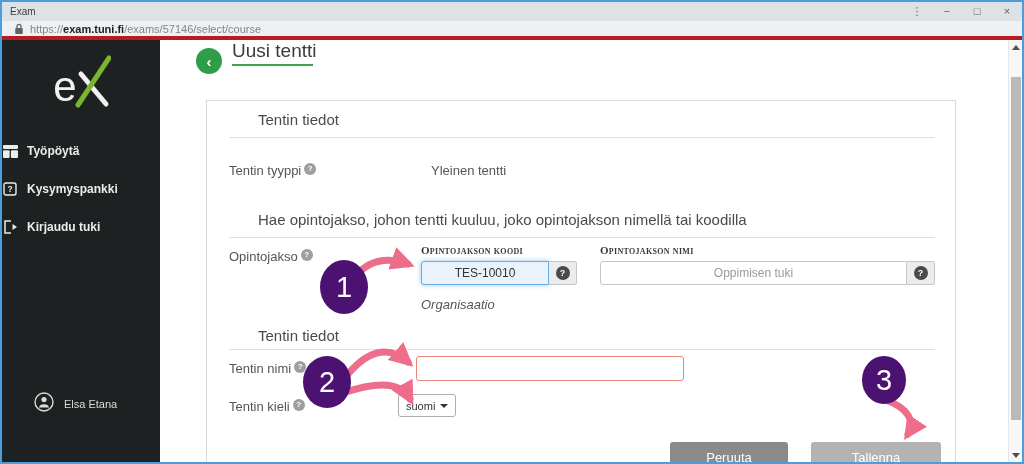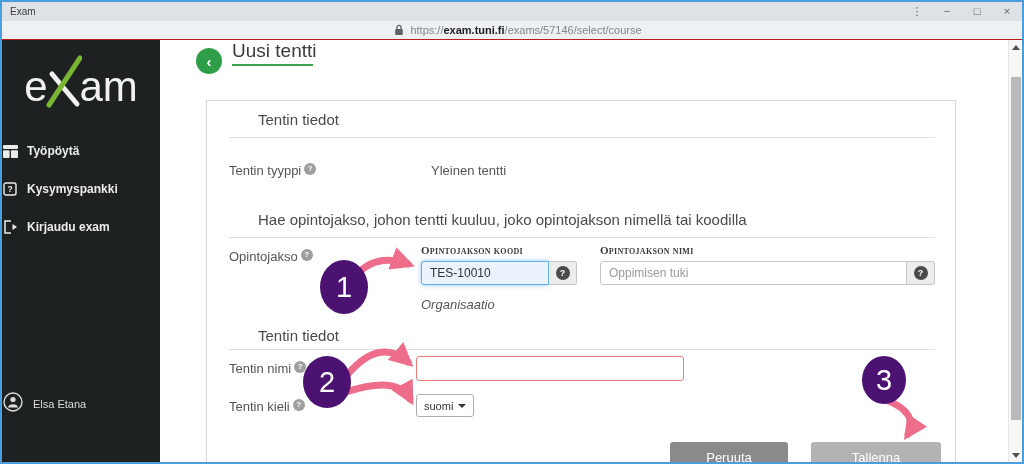--- a/index.html
+++ b/index.html
@@ -14,39 +14,39 @@
   
   .titlebar {
     height:19px; background:#dee1e6; display:flex; align-items:center;
     font-size:10px; color:#3c4043;
   }
   .titlebar .title { margin-left:8px; }
   .titlebar .controls { margin-left:auto; display:flex; align-items:center; }
   .ctl { width:30px; text-align:center; color:#5f6368; font-size:11px; line-height:19px; cursor:default; }
   .ctl.menu { font-size:11px; letter-spacing:0; }
   .urlbar {
-    height:19px; background:#eef1f3; border-bottom:1px solid #b91c1c;
-    display:flex; align-items:center; font-size:11px; color:#80868b;justify-content:center;
+    height:19px; background:#eef1f3; border-bottom:4px solid #b91c1c;
+    display:flex; align-items:center; font-size:11px; color:#80868b;
   }
   .urlbar .lock { margin-left:12px; margin-right:6px; display:flex; }
   .url-host { color:#202124; font-weight:bold; }
 
   
   .app { position:relative; height:422px; background:#fff; }
 
   
   .sidebar { position:absolute; left:0; top:0; bottom:0; width:158px; background:#1e2121; }
   .logo { position:absolute; top:14px; left:0; width:158px; display:flex; justify-content:center; align-items:flex-end; }
   .logo .lt { color:#f1f1f1; font-size:42px; line-height:46px; font-weight:400; }
   .logo svg { margin:0 -2px; }
   .nav { position:absolute; top:98px; left:0; width:158px; }
   .nav-item { display:flex; align-items:center; height:26px; margin-bottom:12px; cursor:pointer; }
   .nav-item .nicon { width:16px; display:flex; justify-content:center; margin-right:9px; }
   .nav-item .nlabel { color:#ececec; font-size:12px; font-weight:bold; }
-  .user-row { position:absolute; top:352px; left:0; width:158px; display:flex; align-items:center; padding-left:1px; }
+  .user-row { position:absolute; top:352px; left:0; width:158px; display:flex; align-items:center; padding-left:32px; }
   .user-row .uname { color:#dcdcdc; font-size:11px; margin-left:10px; }
   .langbar { position:absolute; bottom:0; left:0; width:158px; height:26px; background:#2e9e48;
     display:flex; align-items:center; justify-content:space-evenly; padding:0 6px; }
   .lang { color:#fff; font-size:11px; font-weight:bold; cursor:pointer; }
 
   
   .main { position:absolute; left:158px; right:0; top:0; bottom:0; background:#fff; overflow:hidden; }
   .back-btn { position:absolute; left:36px; top:8px; width:26px; height:26px; border-radius:50%;
     background:#2e9e48; color:#fff; display:flex; align-items:center; justify-content:center;
     font-size:15px; font-weight:bold; cursor:pointer; }
@@ -59,21 +59,21 @@
   .chr { position:absolute; left:22px; right:20px; height:1px; background:#e0e0e0; }
   .flabel { position:absolute; font-size:13px; color:#555; }
   .fvalue { position:absolute; font-size:13px; color:#555; }
   .help { display:inline-block; width:12px; height:12px; border-radius:50%; background:#9e9e9e;
     color:#fff; font-size:8px; font-weight:bold; text-align:center; line-height:12px;
     position:relative; top:-4px; margin-left:3px; }
   .caps-label { position:absolute; font-family:"Liberation Serif", serif; font-variant:small-caps;
     font-weight:bold; font-size:11px; color:#3a3a3a; letter-spacing:.3px; }
   .igroup { position:absolute; display:flex; }
   .igroup input { height:24px; border:1px solid #c6c6c6; border-radius:3px 0 0 3px;
-    padding:0 8px; font-size:12px; color:#333; font-family:"Liberation Sans", sans-serif; outline:none; }
+    padding:0 8px; font-size:12px; color:#333; font-family:"Liberation Sans", sans-serif; outline:none;text-align:center; }
   .igroup input.focused { border-color:#66afe9; background:#eaf2fb; box-shadow:0 0 5px rgba(102,175,233,.7); }
   .igroup input::placeholder { color:#9a9a9a; }
   .addon { width:28px; height:24px; background:#ececec; border:1px solid #c6c6c6; border-left:none;
     border-radius:0 3px 3px 0; display:flex; align-items:center; justify-content:center; cursor:pointer; }
   .addon .qball { width:14px; height:14px; border-radius:50%; background:#4a4a4a; color:#fff;
     font-size:9px; font-weight:bold; text-align:center; line-height:14px; }
   .input-error { position:absolute; height:25px; border:1px solid #e8837a; border-radius:3px; background:#fff; }
   .dropdown { position:absolute; height:23px; background:#fff; border:1px solid #adadad; border-radius:3px;
     display:flex; align-items:center; padding:0 7px; font-size:11px; color:#333; cursor:pointer; }
   .dd-caret { width:0; height:0; border-left:4px solid transparent; border-right:4px solid transparent;
@@ -125,21 +125,20 @@
 
   <div class="app">
 
     <div class="sidebar">
       <div class="logo">
         <span class="lt">e</span>
         <svg width="36" height="56" viewBox="0 0 36 56">
           <line x1="6" y1="20" x2="31" y2="50" stroke="#f1f1f1" stroke-width="5" stroke-linecap="round"></line>
           <line x1="3" y1="51" x2="34" y2="4" stroke="#79b530" stroke-width="5" stroke-linecap="round"></line>
         </svg>
-        <span class="lt">am</span>
       </div>
 
       <div class="nav">
         <div class="nav-item">
           <span class="nicon">
             <svg width="15" height="13" viewBox="0 0 15 13">
                 <rect x="0" y="0" width="15" height="4" rx="1" fill="#ececec"></rect>
                 <rect x="0" y="5.3" width="6.6" height="7.7" rx="1" fill="#ececec"></rect>
                 <rect x="7.9" y="5.3" width="7.1" height="7.7" rx="1" fill="#ececec"></rect>
               </svg>
@@ -155,21 +154,21 @@
           </span>
           <span class="nlabel">Kysymyspankki</span>
         </div>
         <div class="nav-item">
           <span class="nicon">
             <svg width="15" height="14" viewBox="0 0 15 14">
                 <path d="M8 1 H2 V13 H8" fill="none" stroke="#ececec" stroke-width="1.5"></path>
                 <path d="M9.5 4 L14 7 L9.5 10 z" fill="#ececec"></path>
               </svg>
           </span>
-          <span class="nlabel">Kirjaudu exam</span>
+          <span class="nlabel">Kirjaudu tuki</span>
         </div>
       </div>
 
       <div class="user-row">
         <span>
           <svg width="20" height="20" viewBox="0 0 20 20">
               <circle cx="10" cy="10" r="9" fill="none" stroke="#dcdcdc" stroke-width="1.4"></circle>
               <circle cx="10" cy="7.5" r="2.6" fill="#dcdcdc"></circle>
               <path d="M4.8 15.5 a5.4 4.6 0 0 1 10.4 0 z" fill="#dcdcdc"></path>
             </svg>
@@ -226,21 +225,21 @@
         <div class="chr" style="top:248px;"></div>
 
         <div class="flabel" style="left:22px; top:260px;">
           <span>Tentin nimi</span><span class="help">?</span>
         </div>
         <input class="input-error" style="left: 209px; top: 255px; width: 268px; padding: 0px 8px; font-size: 12px; outline: none;" type="text">
 
         <div class="flabel" style="left:22px; top:298px;">
           <span>Tentin kieli</span><span class="help">?</span>
         </div>
-        <div class="dropdown" style="left:209px; top:293px;">
+        <div class="dropdown" style="left:191px; top:293px;">
           <span>suomi</span>
           <span class="dd-caret"></span>
         </div>
 
         <button class="btn btn-cancel" style="left:463px; top:341px; width:118px;">Peruuta</button>
         <button class="btn btn-save" style="left:604px; top:341px; width:130px;">Tallenna</button>
       </div>
 
       <svg class="arrows">
         <defs>

